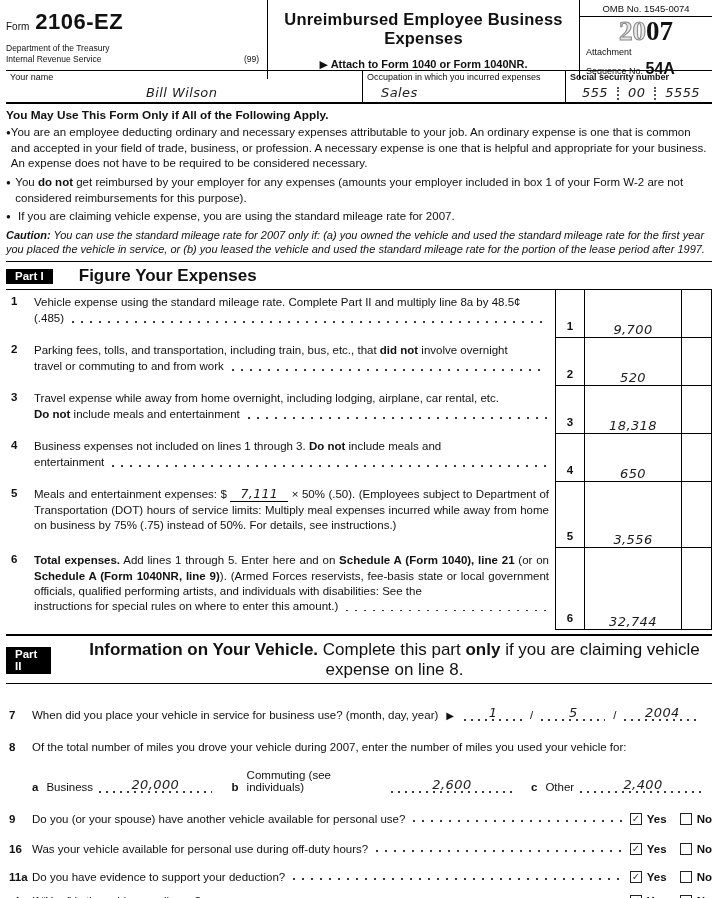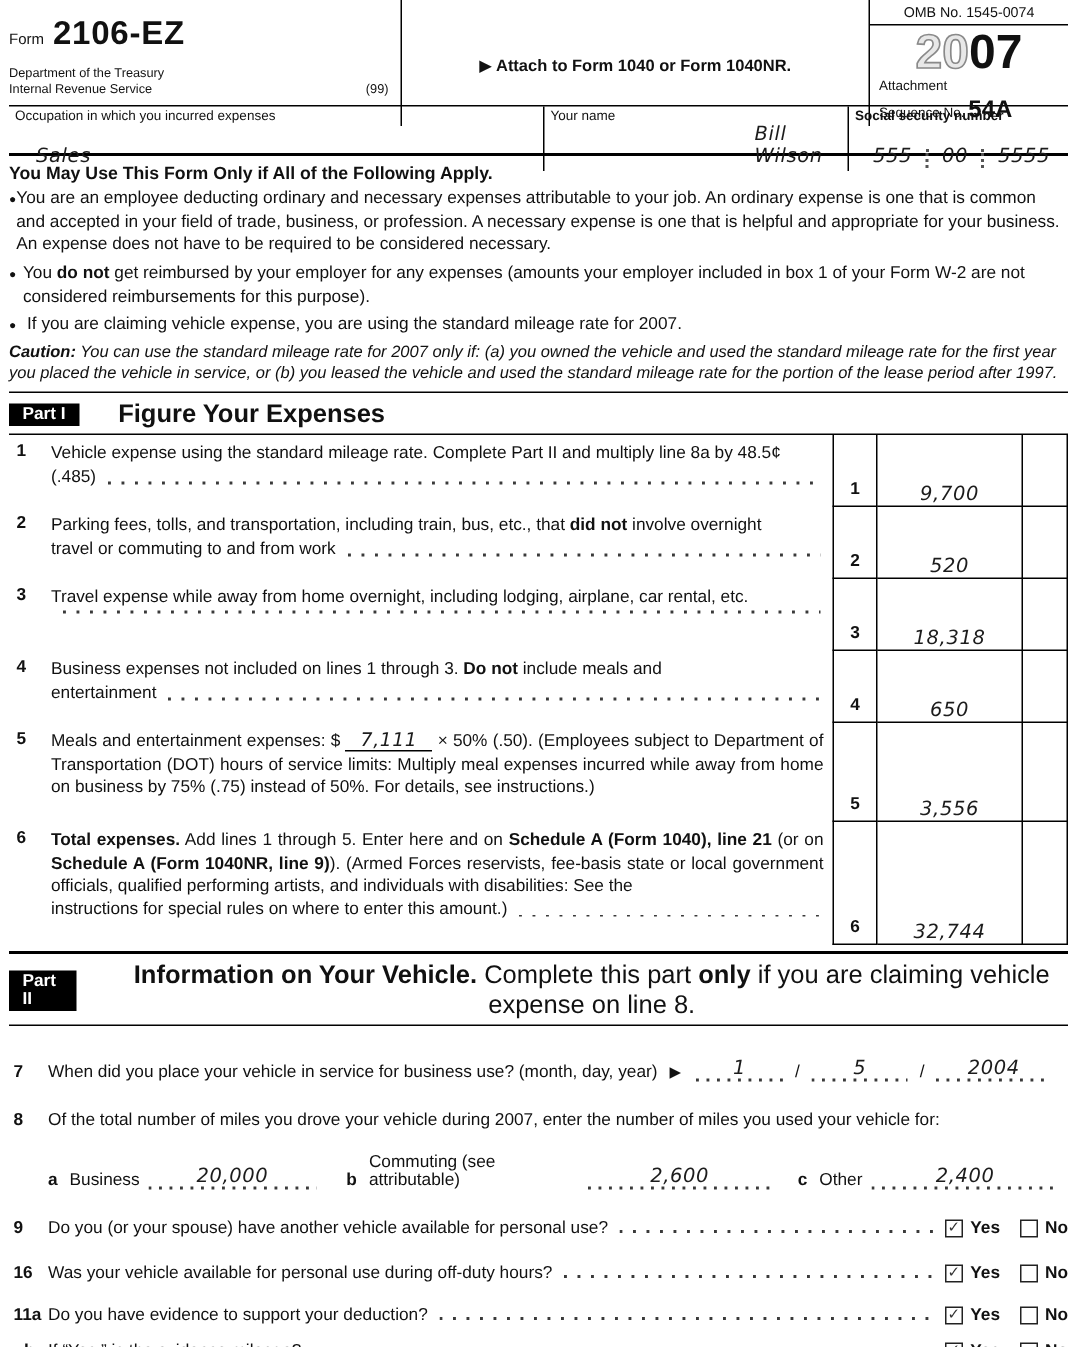--- a/index.html
+++ b/index.html
@@ -22,21 +22,21 @@
   .form-line { display:flex; align-items:flex-end; gap:6px; }
   .form-word { font-size:10px; padding-bottom:3px; }
   .form-number { font-size:22px; font-weight:bold; letter-spacing:.5px; }
   .dept { font-size:8.5px; margin-top:8px; line-height:1.25; }
   .dept-row2 { display:flex; justify-content:space-between; padding-right:8px; }
   .hdr-center { border-right:1.5px solid #000; display:flex; flex-direction:column; align-items:center; justify-content:center; gap:10px; padding:4px 8px 2px; }
   .title { font-size:16.5px; font-weight:bold; text-align:center; letter-spacing:.2px; }
   .attach { font-size:11px; font-weight:bold; }
   .hdr-right { display:flex; flex-direction:column; }
   .omb { font-size:9.5px; text-align:center; padding:3px 0 2px; border-bottom:1.2px solid #000; }
-  .year { text-align:center; font-size:32px; line-height:1; padding-top:1px; font-weight:bold; font-family:Liberation Sans, sans-serif; }
+  .year { text-align:center; font-size:27px; line-height:1; padding-top:1px; font-weight:bold; font-family:Liberation Serif, serif; }
   .yr-outline { color:#e8e8e8; -webkit-text-stroke:1.1px #8a8a8a; font-weight:bold; }
   .attachment { font-size:9px; padding:2px 0 0 6px; line-height:1.3; }
   .seq-no { font-size:16px; font-weight:bold; }
   
   .identity { display:grid; grid-template-columns:356px 203px 1fr; border-top:1.5px solid #000; border-bottom:2px solid #000; height:34px; }
   .id-cell { display:flex; flex-direction:column; padding:1px 4px 2px; }
   .id-cell + .id-cell { border-left:1.2px solid #000; }
   .id-label { font-size:9px; }
   .id-label.b { font-size:9px; font-weight:bold; }
   .id-value { margin-top:auto; font-size:13px; }
@@ -111,44 +111,45 @@
       </div>
       <div class="dept">
         <div>Department of the Treasury</div>
         <div class="dept-row2">
           <span>Internal Revenue Service</span>
           <span>(99)</span>
         </div>
       </div>
     </div>
     <div class="hdr-center">
+      <div class="title">Unreimbursed Employee Business Expenses</div>
       <div class="attach">
         <span>▶</span>
         <span>Attach to Form 1040 or Form 1040NR.</span>
       </div>
     </div>
     <div class="hdr-right">
       <div class="omb">OMB No. 1545-0074</div>
       <div class="year"><span class="yr-outline">20</span><span>07</span></div>
       <div class="attachment">
         <div>Attachment</div>
         <div><span>Sequence No.</span>
           <span class="seq-no">54A</span></div>
       </div>
     </div>
   </div>
 
   <div class="identity">
     <div class="id-cell">
+      <span class="id-label">Your name</span>
+      <span class="id-value hand name-val">Bill Wilson</span>
+    </div>
+    <div class="id-cell">
       <span class="id-label">Occupation in which you incurred expenses</span>
       <span class="id-value hand occ-val">Sales</span>
-    </div>
-    <div class="id-cell">
-      <span class="id-label">Your name</span>
-      <span class="id-value hand name-val">Bill Wilson</span>
     </div>
     <div class="id-cell">
       <span class="id-label b">Social security number</span>
       <span class="id-value hand ssn-val">
         <span>555</span>
         <span class="ssn-sep"></span>
         <span>00</span>
         <span class="ssn-sep"></span>
         <span>5555</span>
       </span>
@@ -207,20 +208,21 @@
       <div class="exp-lineno">2</div>
       <div class="exp-amt hand">520</div>
       <div class="exp-cents"></div>
     </div>
 
     <div class="exp-row" style="height:48px">
       <div class="exp-no">3</div>
       <div class="exp-desc">
         <div>Travel expense while away from home overnight, including lodging, airplane, car rental, etc.</div>
         <div class="tailrow">
+            <span><span class="b">Do not</span><span> include meals and entertainment</span></span>
             <span class="dots"></span>
           </div>
       </div>
       <div class="exp-lineno">3</div>
       <div class="exp-amt hand">18,318</div>
       <div class="exp-cents"></div>
     </div>
 
     <div class="exp-row" style="height:48px">
       <div class="exp-no">4</div>
@@ -280,21 +282,21 @@
 
   <div class="p2row" style="margin-top:20px;">
     <span class="qno">8</span>
     <span>Of the total number of miles you drove your vehicle during 2007, enter the number of miles you used your vehicle for:</span>
   </div>
   <div class="miles-row">
     <span class="sub-letter">a</span>
     <span>Business</span>
     <span class="mile-entry hand" style="width:118px">20,000</span>
     <span class="sub-letter" style="margin-left:14px">b</span>
-    <span>Commuting (see attributable)</span>
+    <span>Commuting (see individuals)</span>
     <span class="mile-entry hand" style="width:128px">2,600</span>
     <span class="sub-letter" style="margin-left:12px">c</span>
     <span>Other</span>
     <span class="mile-entry hand" style="width:132px">2,400</span>
   </div>
 
   <div class="question" style="margin-top:20px">
     <span class="qno">9</span>
     <span>Do you (or your spouse) have another vehicle available for personal use?</span>
     <span class="dots"></span>

